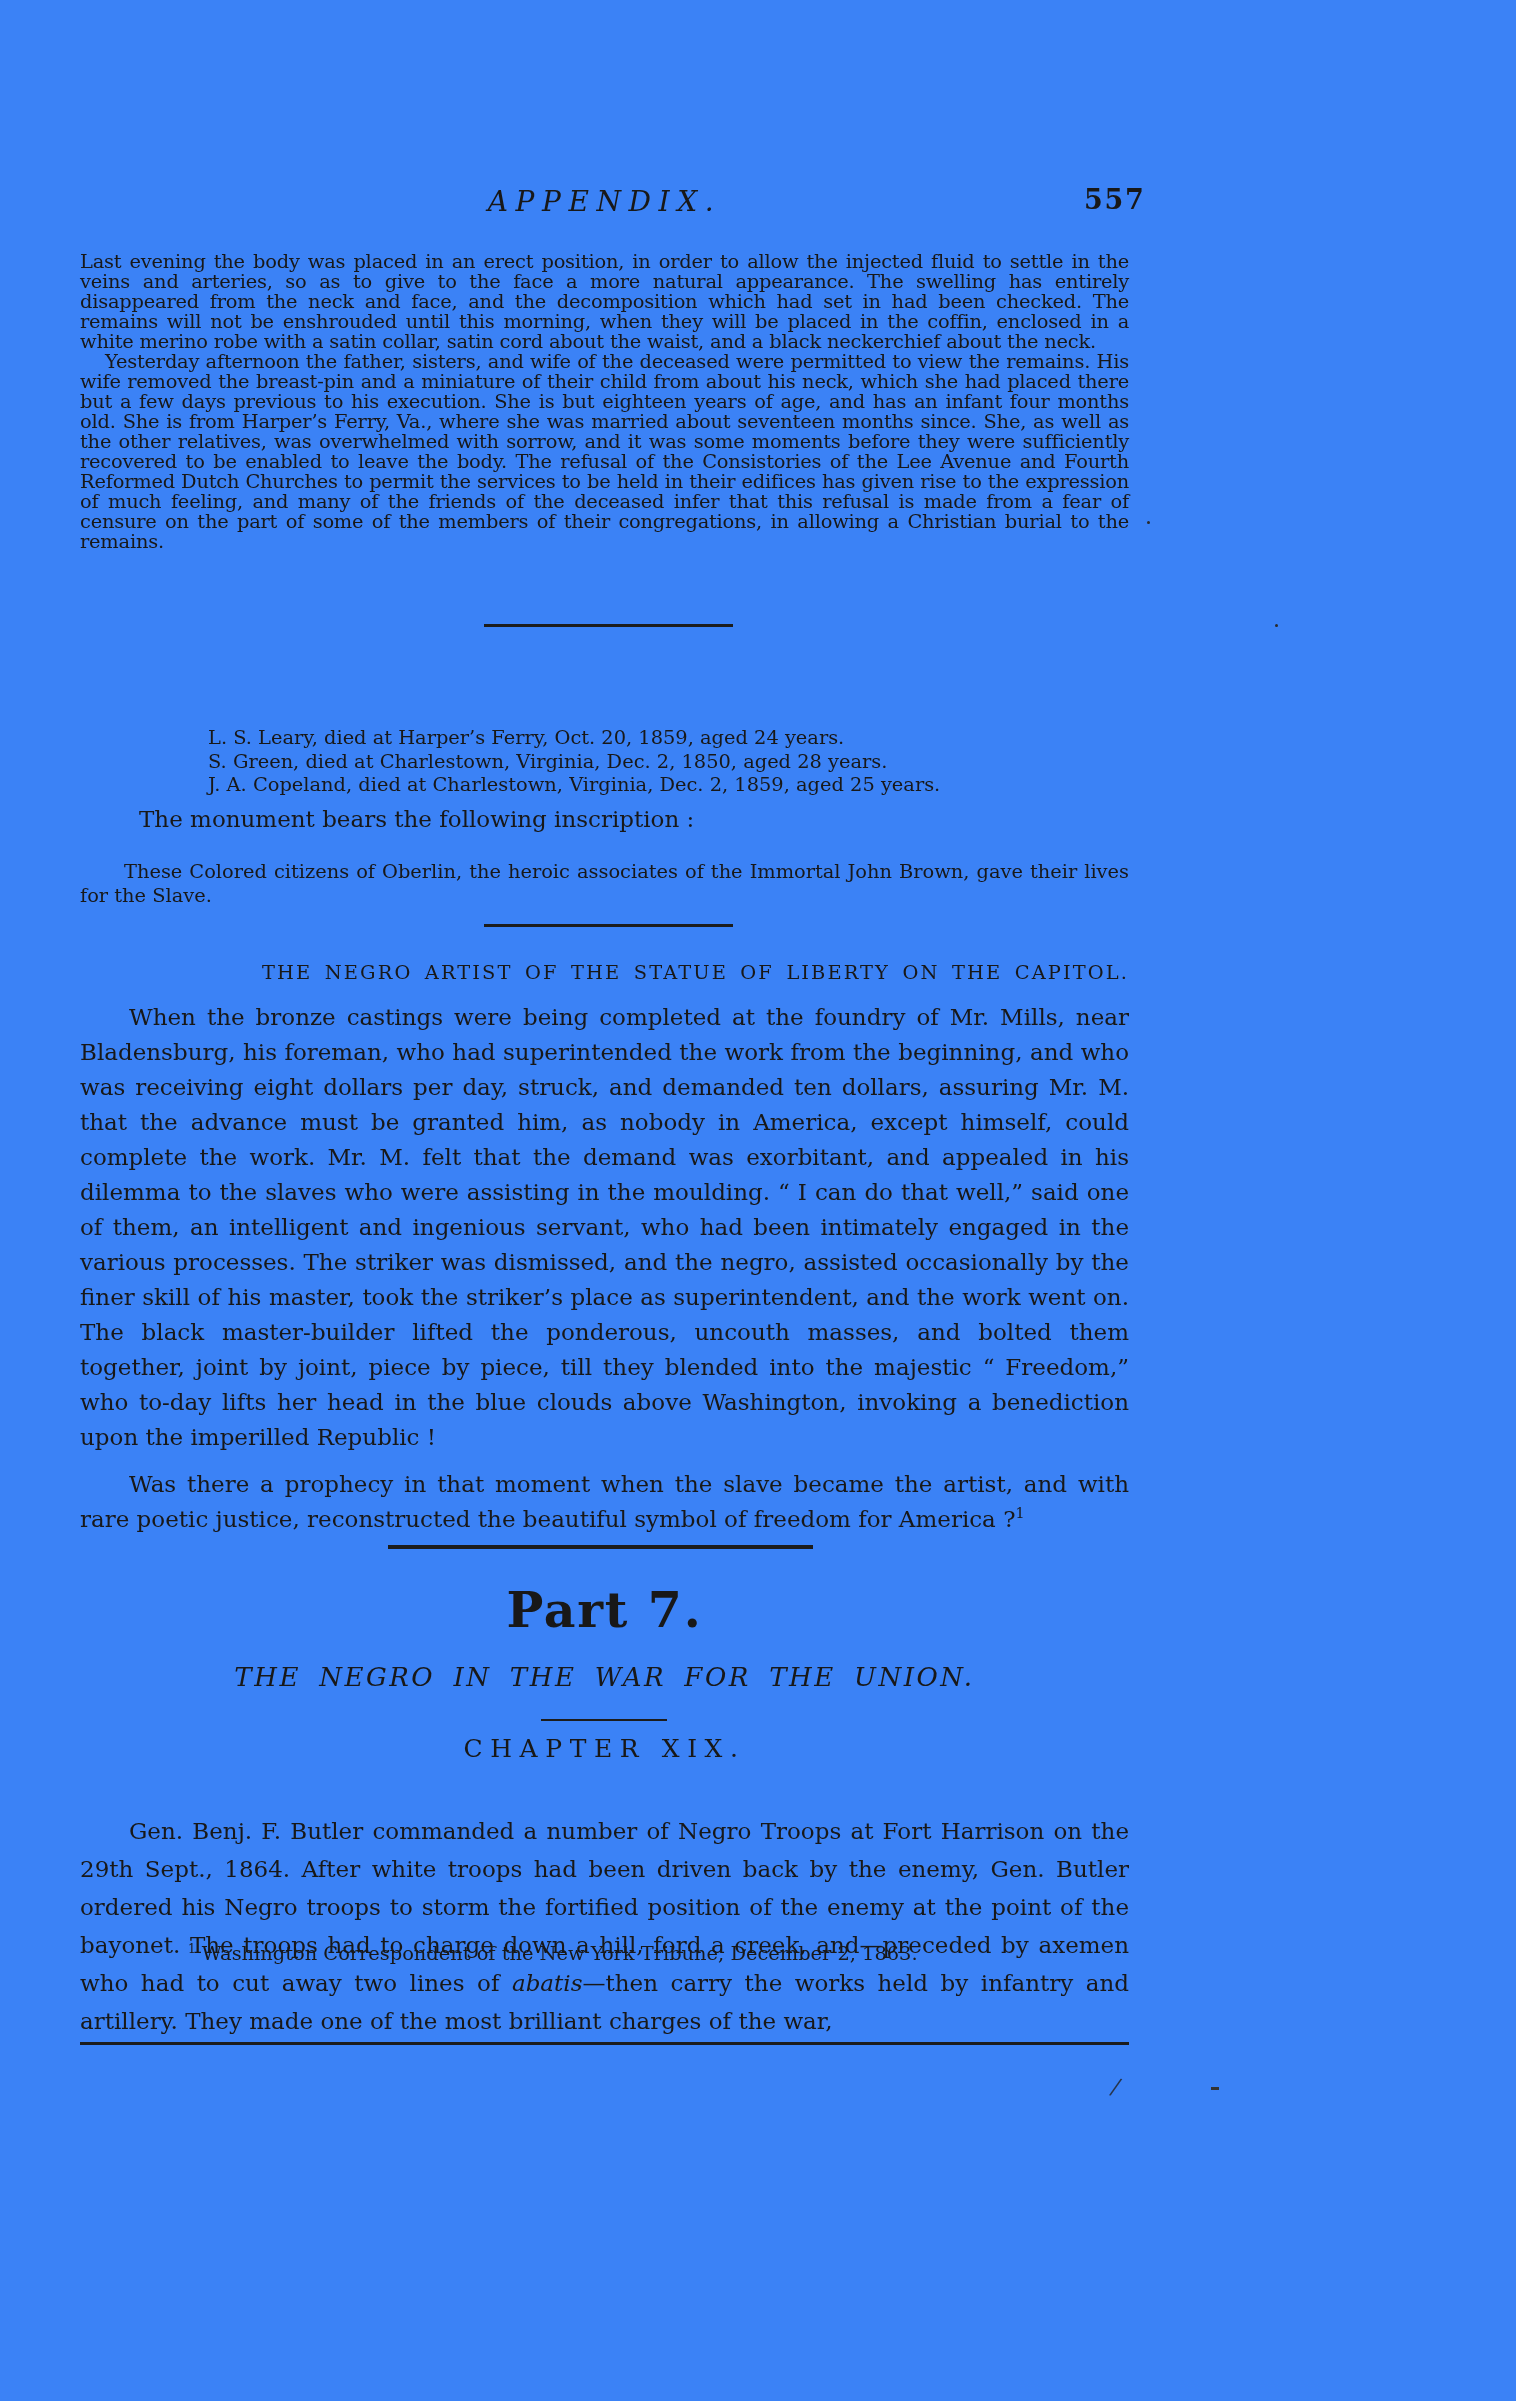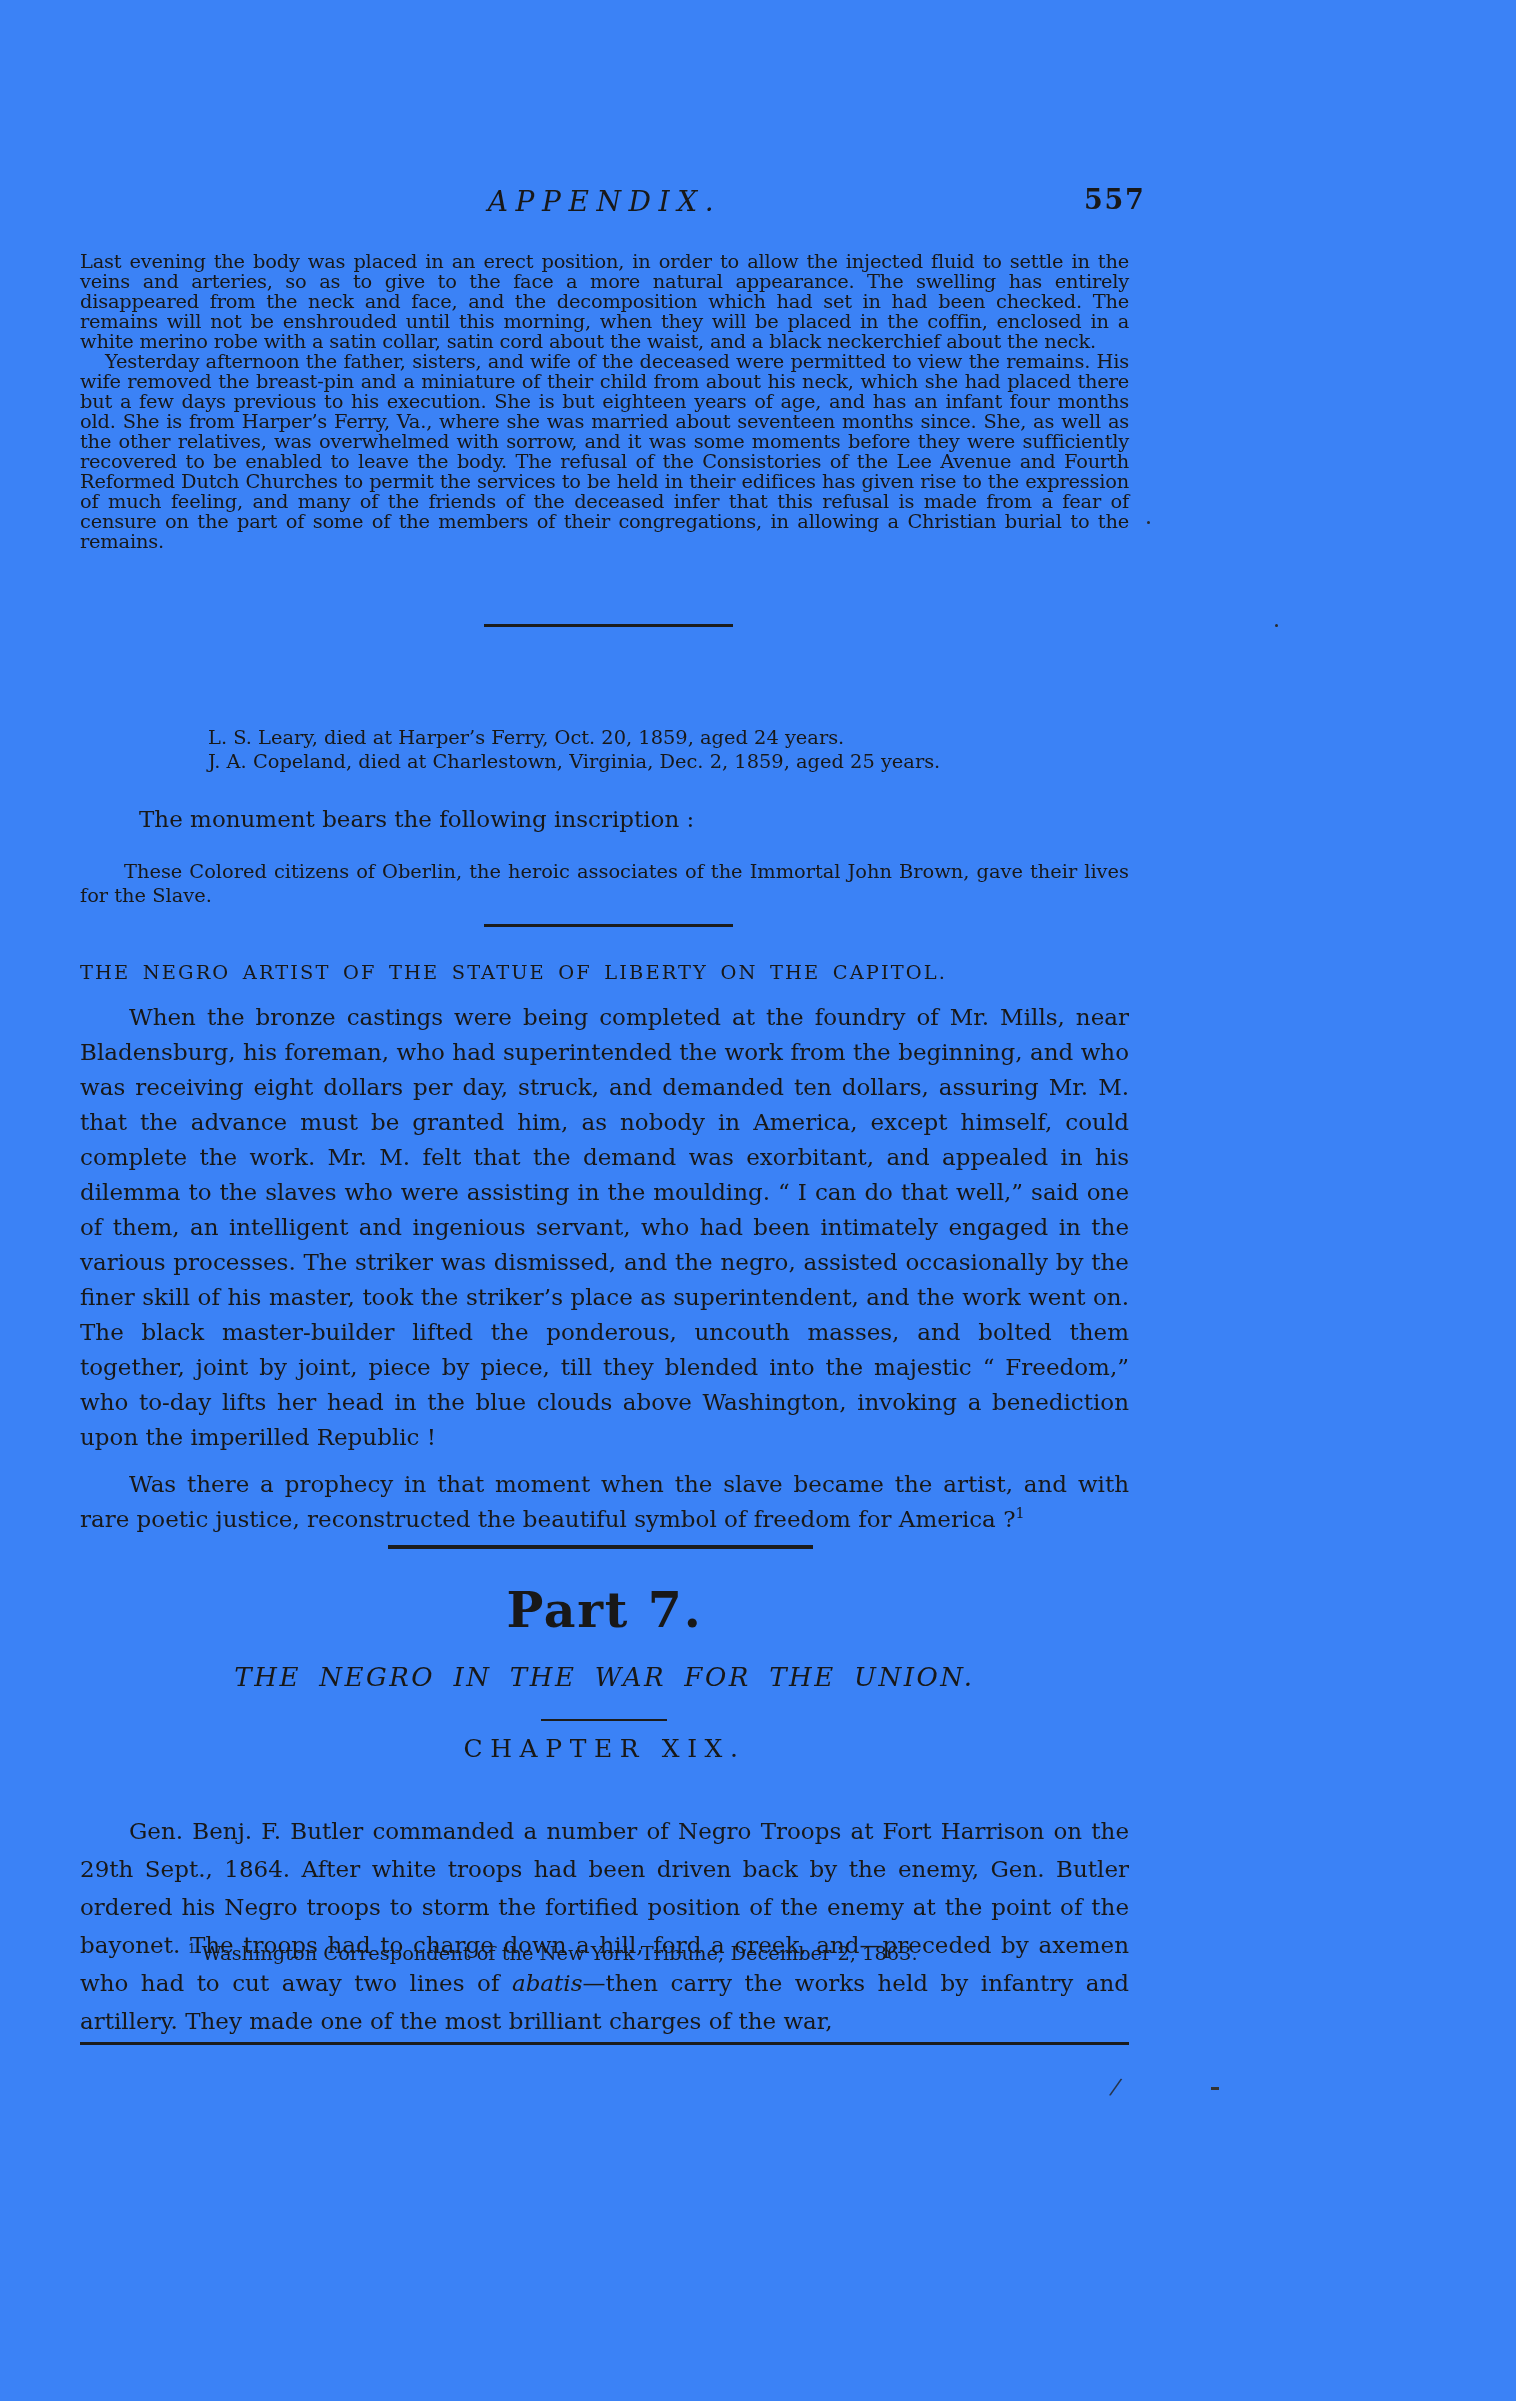--- a/index.html
+++ b/index.html
@@ -36,21 +36,21 @@
 
   .rule { position:absolute; background:#1c1c1c; }
 
   .monument-list { font-size:19.4px; line-height:23.6px; padding-left:128px; }
   .monument-list div { white-space:nowrap; }
 
   .inscription-intro { font-size:23px; text-indent:59px; }
   .inscription { font-size:19.4px; line-height:23.6px; text-align:justify; text-indent:44px; }
 
   .section-heading {
-    text-align:left; font-size:19.4px;
+    text-align:right; font-size:19.4px;
     letter-spacing:2.1px; word-spacing:4.2px;
   }
 
   .part-title {
     text-align:center; font-size:49px; font-weight:bold; letter-spacing:1.7px;
   }
   .part-subtitle {
     text-align:center; font-style:italic; font-size:26px;
     letter-spacing:2.5px; word-spacing:7.6px;
   }
@@ -77,20 +77,21 @@
     <div class="abs small-text" style="top:252px;">
       <p>Last evening the body was placed in an erect position, in order to allow the injected fluid to settle in the veins and arteries, so as to give to the face a more natural appearance. The swelling has entirely disappeared from the neck and face, and the decomposition which had set in had been checked. The remains will not be enshrouded until this morning, when they will be placed in the coffin, enclosed in a white merino robe with a satin collar, satin cord about the waist, and a black neckerchief about the neck.</p>
       <p class="p2">Yesterday afternoon the father, sisters, and wife of the deceased were permitted to view the remains. His wife removed the breast-pin and a miniature of their child from about his neck, which she had placed there but a few days previous to his execution. She is but eighteen years of age, and has an infant four months old. She is from Harper’s Ferry, Va., where she was married about seventeen months since. She, as well as the other relatives, was overwhelmed with sorrow, and it was some moments before they were sufficiently recovered to be enabled to leave the body. The refusal of the Consistories of the Lee Avenue and Fourth Reformed Dutch Churches to permit the services to be held in their edifices has given rise to the expression of much feeling, and many of the friends of the deceased infer that this refusal is made from a fear of censure on the part of some of the members of their congregations, in allowing a Christian burial to the remains.</p>
     </div>
 
     <div class="rule" style="top:624px; left:404px; width:249px; height:2.5px;"></div>
 
 
     <div class="abs monument-list" style="top:726px;">
       <div>L. S. Leary, died at Harper’s Ferry, Oct. 20, 1859, aged 24 years.</div>
+      <div>S. Green, died at Charlestown, Virginia, Dec. 2, 1850, aged 28 years.</div>
       <div>J. A. Copeland, died at Charlestown, Virginia, Dec. 2, 1859, aged 25 years.</div>
     </div>
 
     <div class="abs inscription-intro" style="top:806px;">The monument bears the following inscription :</div>
 
     <div class="abs inscription" style="top:860px;">These Colored citizens of Oberlin, the heroic associates of the Immortal John Brown, gave their lives for the Slave.</div>
 
     <div class="rule" style="top:924px; left:404px; width:249px; height:2.5px;"></div>
 
     <div class="abs section-heading" style="top:961px;">THE NEGRO ARTIST OF THE STATUE OF LIBERTY ON THE CAPITOL.</div>

